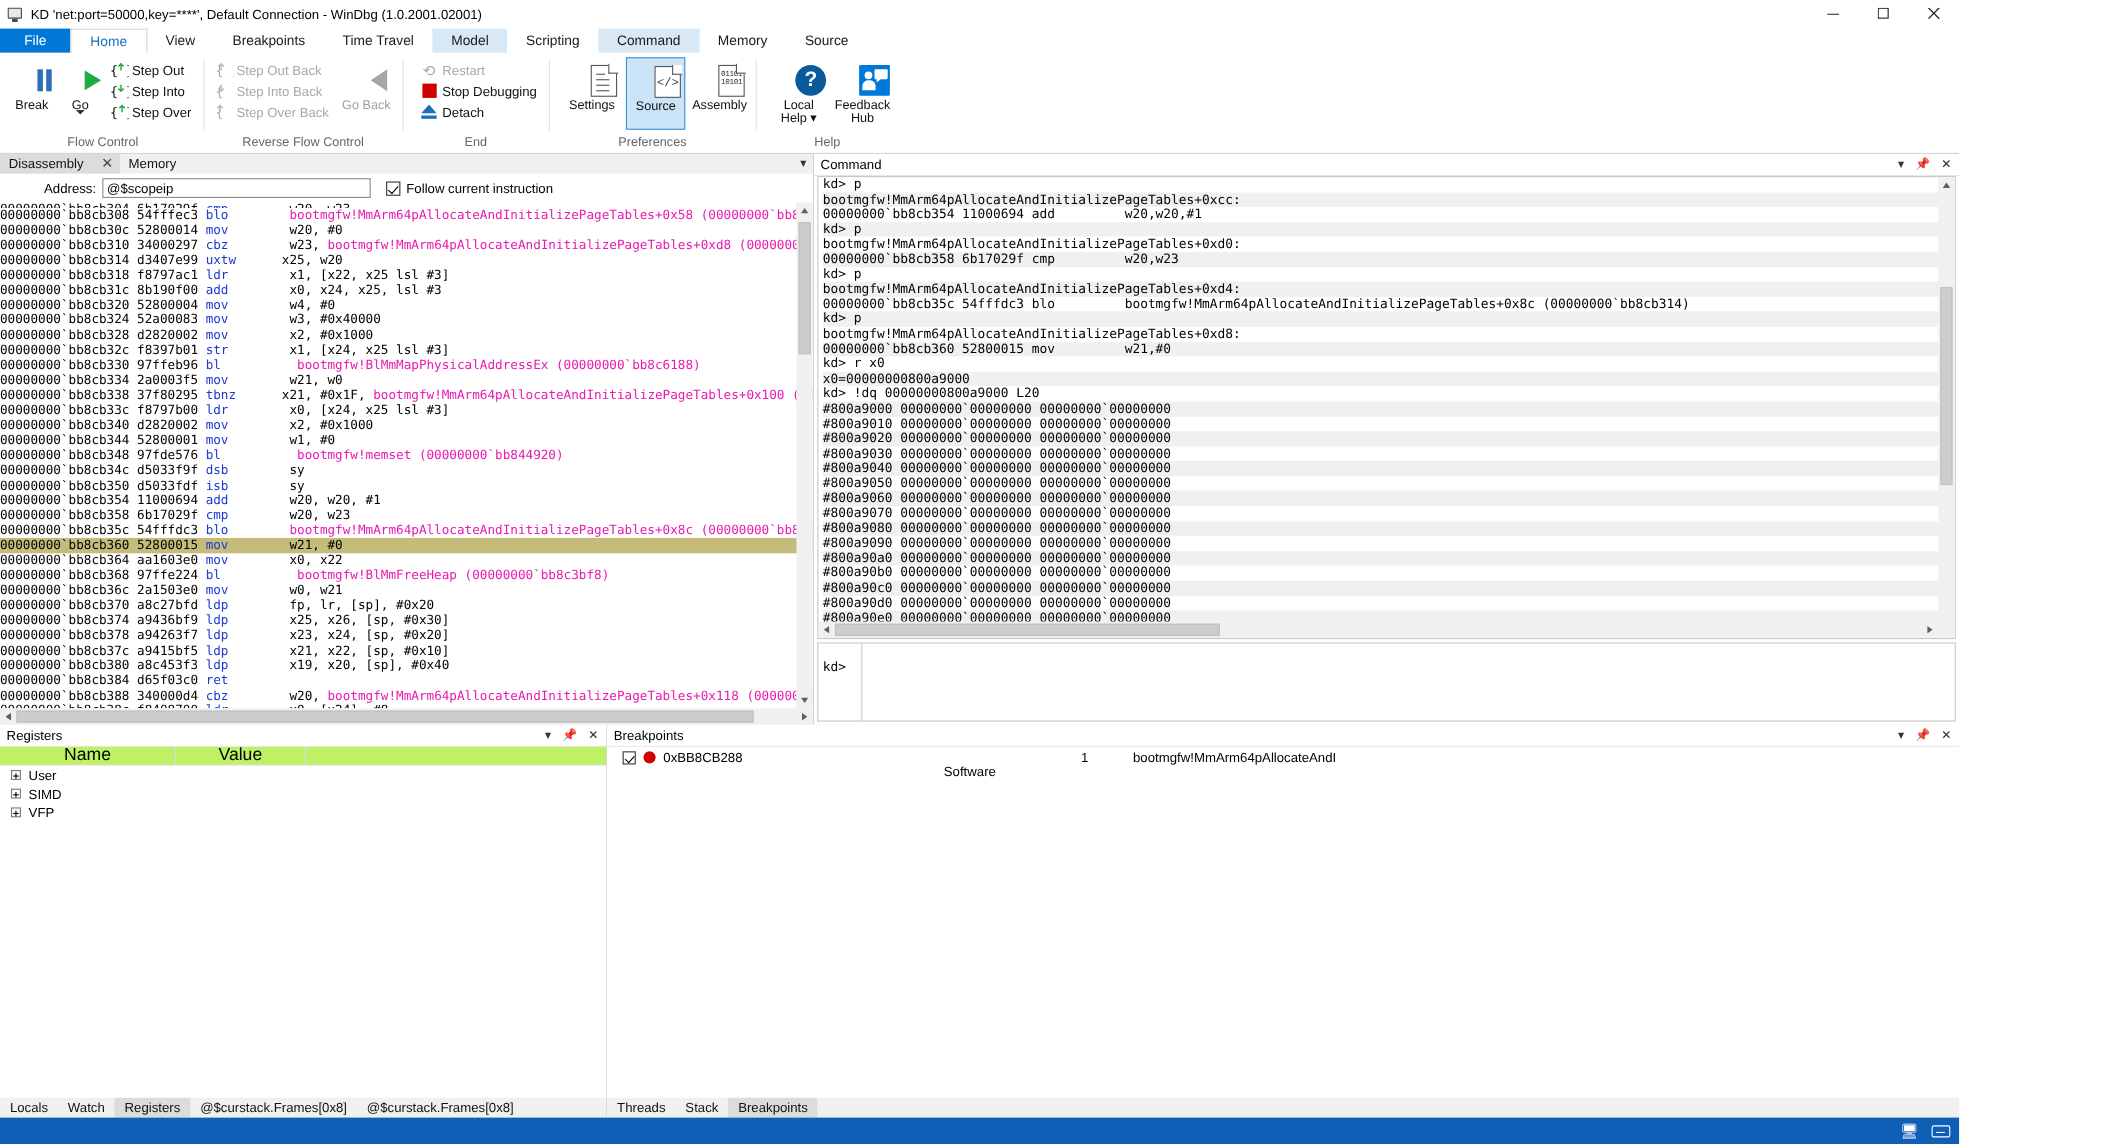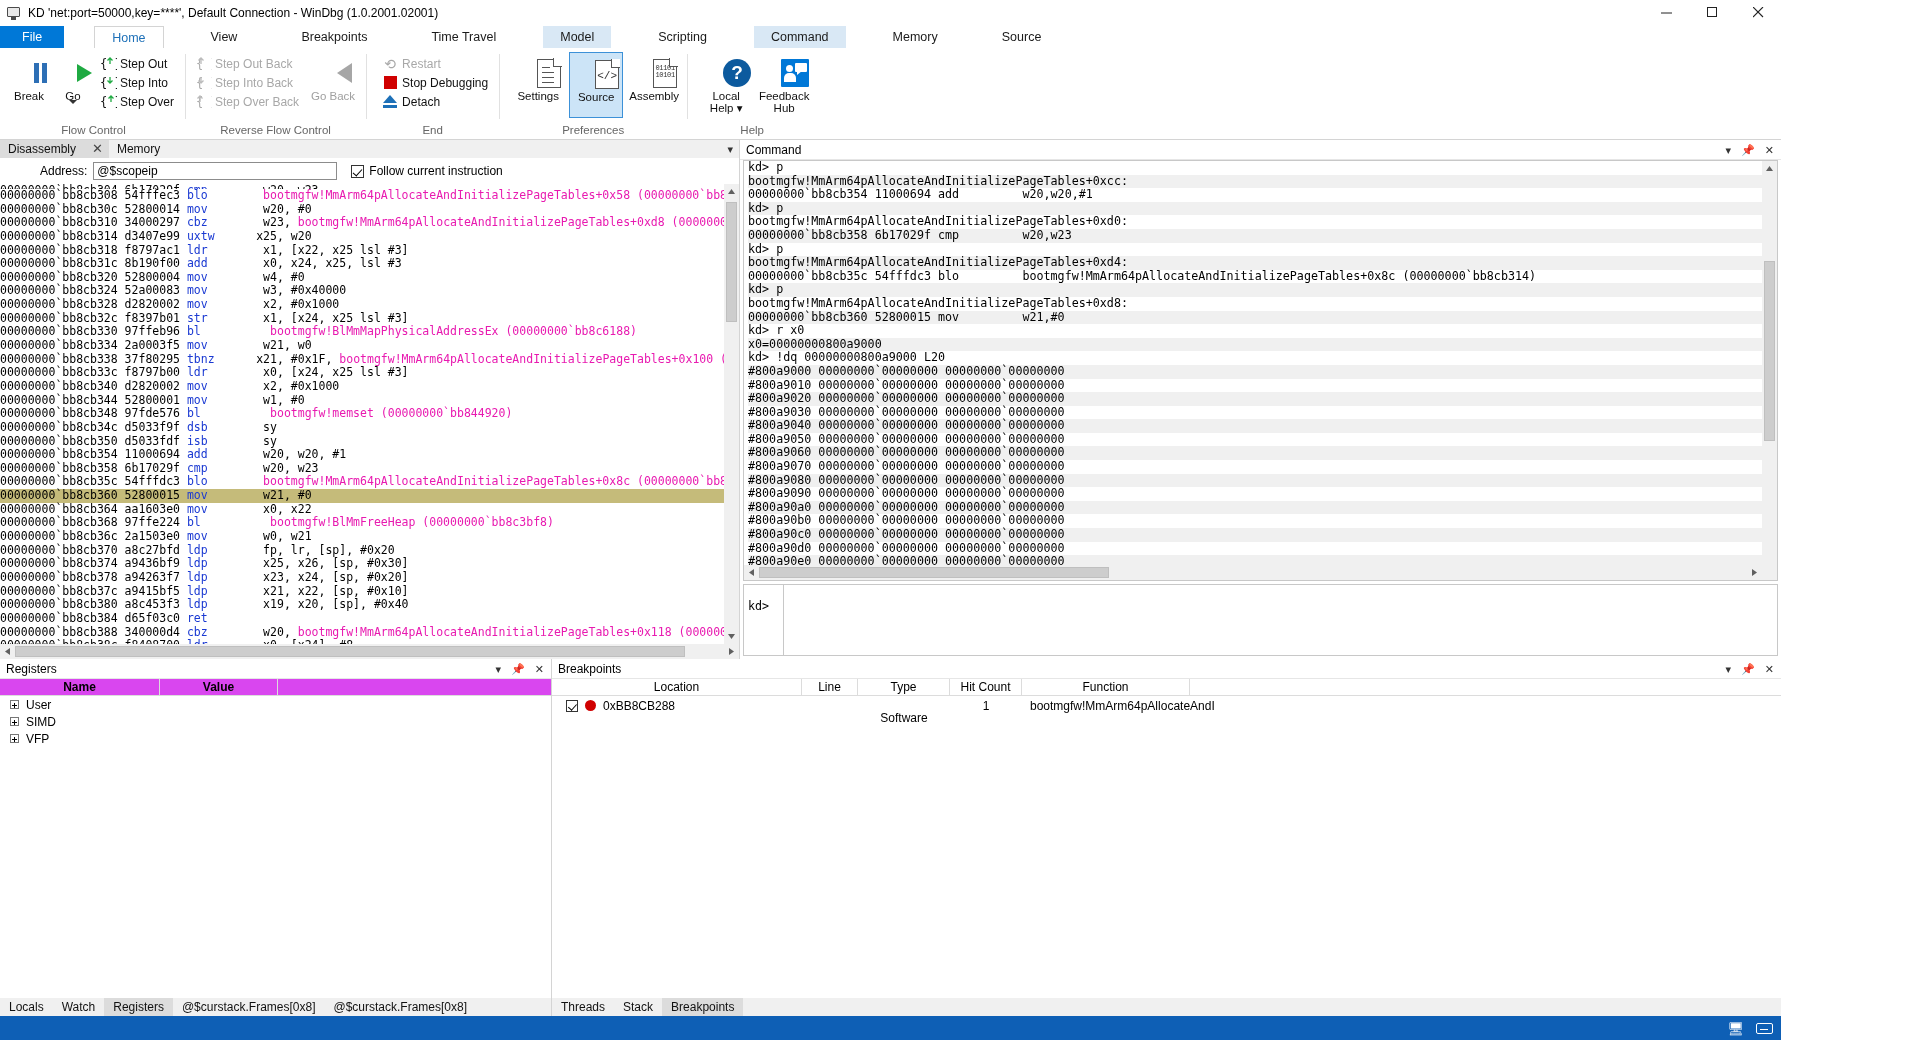--- a/index.html
+++ b/index.html
@@ -26,21 +26,21 @@
   .tb-icon .mon { position:absolute; left:1px; top:2px; width:13px; height:10px; border:1.6px solid #4a4a4a; border-radius:1px; background:#e8e8e8;}
   .tb-icon .std { position:absolute; left:5px; top:12px; width:5px; height:3px; background:#4a4a4a;}
   .titlebar .tb-title { font-size: 12px; color: #000; white-space: nowrap; letter-spacing: 0; }
   .titlebar .spacer { flex: 1 1 auto; }
   .wbtn { width: 46px; height: 26px; display: flex; align-items: center; justify-content: center; cursor: default; }
   .wbtn svg { display:block; }
 
   
   .ribbon-tabs {
     height: 22px; background: #ffffff; display: flex; align-items: stretch;
-    flex: 0 0 22px; font-size: 12.5px; gap: 30px;
+    flex: 0 0 22px; font-size: 12.5px;
   }
   .rtab {
     padding: 0 17px; display: flex; align-items: center; justify-content: center;
     color: #1a1a1a; cursor: default; white-space: nowrap;
   }
   .rtab.file { background: #0078d7; color: #fff; padding: 0 22px; }
   .rtab.active { color: #1d70b8; background: #ffffff; border-top: 1px solid #d4d4d4;
                  border-left: 1px solid #d4d4d4; border-right: 1px solid #d4d4d4; }
   .rtab.shaded { background: #d9e8f5; }
 
@@ -159,21 +159,21 @@
   .cmd-lines { font-family: "DejaVu Sans Mono", monospace; font-size: 11.7px; line-height: 13.6px; white-space: pre; padding-left:4px;}
   .cmd-lines .row { height: 13.6px; }
   .cmd-lines .row.alt { background: #f0f0f0; }
   .cmd-input-wrap { flex: 0 0 72px; display:flex; margin:3px 3px 3px 3px; }
   .cmd-prompt { width: 40px; flex:0 0 40px; border:1px solid #c8c8c8; border-right:none; background:#fff;
                 font-family:"DejaVu Sans Mono", monospace; font-size:11.7px; padding: 14px 0 0 4px;}
   .cmd-entry { flex:1 1 auto; border:1px solid #c8c8c8; background:#fff; }
 
   
   .reg-panel { width: 552px; flex: 0 0 552px; border-right: 1px solid #d4d4d4; }
-  .reg-head { height: 17px; flex:0 0 17px; display:flex; background:#d946ef; border-bottom:1px solid #dcdcdc; font-size:12px;font-weight:bold;}
+  .reg-head { height: 17px; flex:0 0 17px; display:flex; background:#bef264; border-bottom:1px solid #dcdcdc; font-size:16px;}
   .reg-head div { display:flex; align-items:center; justify-content:center; border-right:1px solid #dcdcdc;}
   .reg-body { flex:1 1 auto; background:#fff; font-size:12px; overflow:hidden; min-height:0;}
   .reg-row { height:17px; display:flex; align-items:center; padding-left:10px; }
   .expander { width:9px;height:9px;border:1px solid #767676;background:#fff;position:relative;margin-right:7px;flex:0 0 9px;}
   .expander::before{content:"";position:absolute;left:1px;top:3.5px;width:5px;height:1px;background:#000;}
   .expander::after{content:"";position:absolute;left:3px;top:1.5px;width:1px;height:5px;background:#000;}
 
   
   .bp-panel { flex:1 1 auto; }
   .bp-head { height:17px; flex:0 0 17px; display:flex; background:#fff; border-bottom:1px solid #dcdcdc; font-size:12px;}
@@ -568,39 +568,31 @@
 
       <div class="panel bp-panel">
         <div class="titlerow">
           <div class="tl">Breakpoints</div>
           <div class="tr">
             <span class="capbtn">▾</span>
             <span class="capbtn">📌</span>
             <span class="capbtn">✕</span>
           </div>
         </div>
-        <div class="bp-head">
-          <div style="width:250px;flex:0 0 250px;">Location</div>
-          <div style="width:56px;flex:0 0 56px;">Line</div>
-          <div style="width:92px;flex:0 0 92px;">Type</div>
-          <div style="width:72px;flex:0 0 72px;">Hit Count</div>
-          <div style="width:168px;flex:0 0 168px;">Function</div>
-          <div style="flex:1 1 auto;border-right:none;"></div>
-        </div>
         <div class="bp-body" id="bp-rows">
             <div class="bp-row">
               <div class="cell" style="width: 250px; flex: 0 0 250px; gap: 7px; padding-left: 14px;">
                 <span class="bp-chk"></span>
                 <span class="bp-dot"></span>
                 <span>0xBB8CB288</span>
               </div>
               <div class="cell" style="width: 56px; flex: 0 0 56px; justify-content: center;">
                 <span></span>
               </div>
-              <div class="cell" style="width: 92px; flex: 0 0 92px; justify-content: center; margin-top: 24px;">
+              <div class="cell" style="width: 92px; flex: 0 0 92px;  margin-top: 24px;">
                 <span>Software</span>
               </div>
               <div class="cell" style="width: 72px; flex: 0 0 72px; justify-content: center;">
                 <span>1</span>
               </div>
               <div class="cell" style="width: 200px; flex: 0 0 200px; padding-left: 8px;">
                 <span>bootmgfw!MmArm64pAllocateAndI</span>
               </div>
             </div>
           </div>

